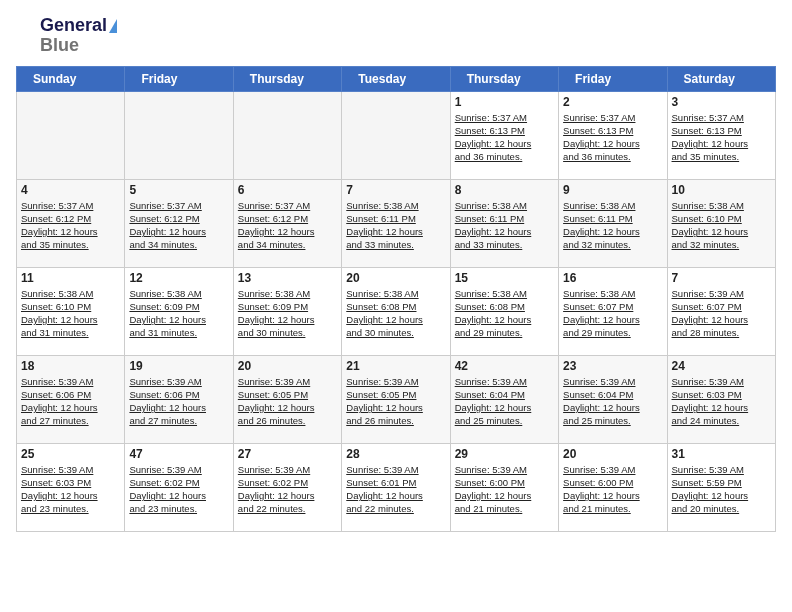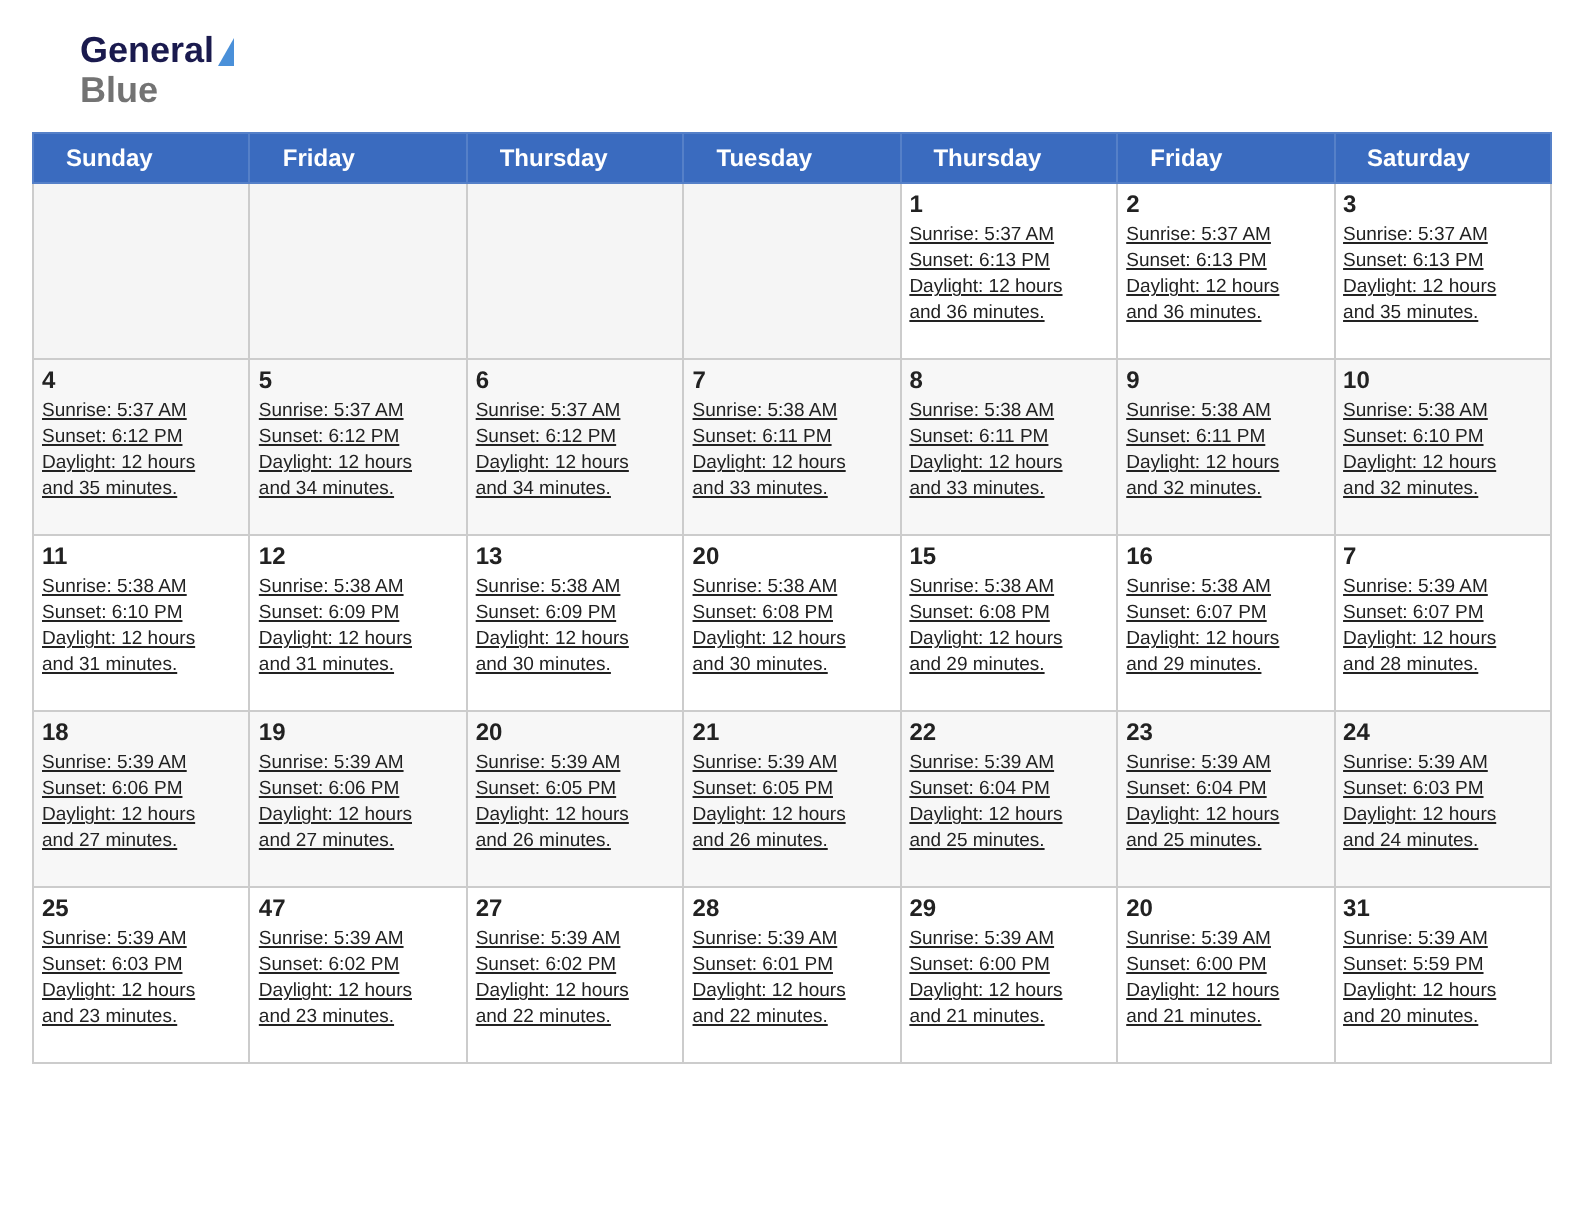--- a/index.html
+++ b/index.html
@@ -277,21 +277,21 @@
 and 26 minutes.</div>
         </td>
         <td class="shaded">
           <span class="day-num">21</span>
           <div class="day-info" style="white-space: pre-line;">Sunrise: 5:39 AM
 Sunset: 6:05 PM
 Daylight: 12 hours
 and 26 minutes.</div>
         </td>
         <td class="shaded">
-          <span class="day-num">22</span>
+          <span class="day-num">42</span>
           <div class="day-info" style="white-space: pre-line;">Sunrise: 5:39 AM
 Sunset: 6:04 PM
 Daylight: 12 hours
 and 25 minutes.</div>
         </td>
         <td class="shaded">
           <span class="day-num">23</span>
           <div class="day-info" style="white-space: pre-line;">Sunrise: 5:39 AM
 Sunset: 6:04 PM
 Daylight: 12 hours

